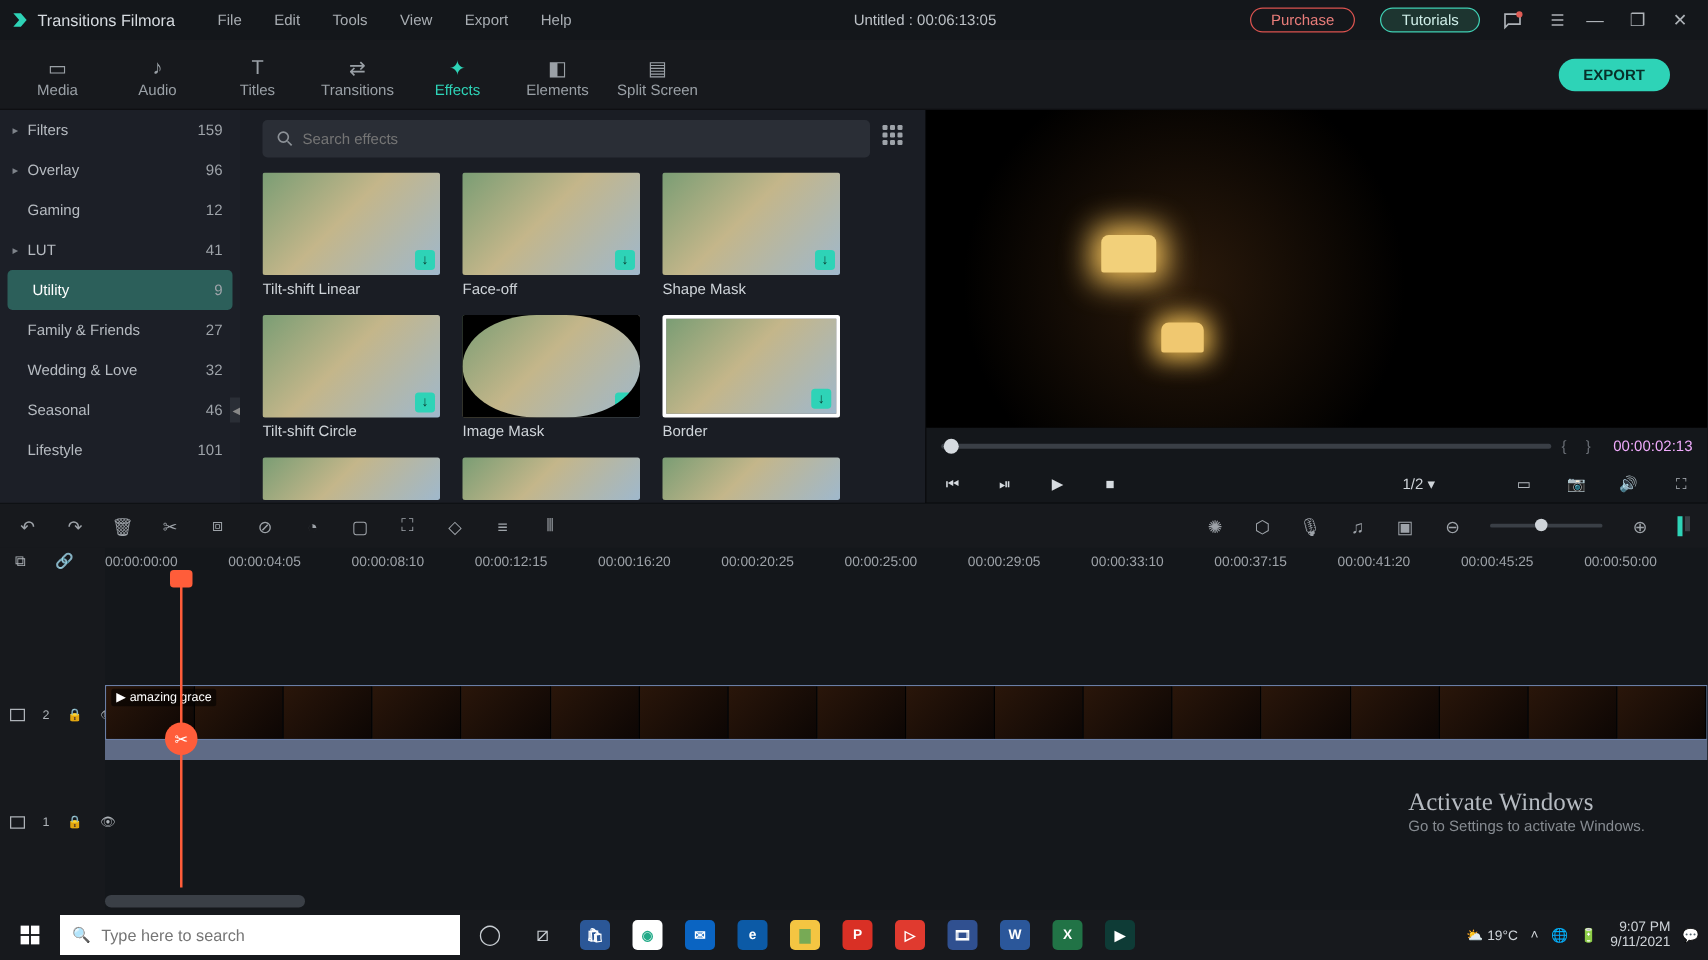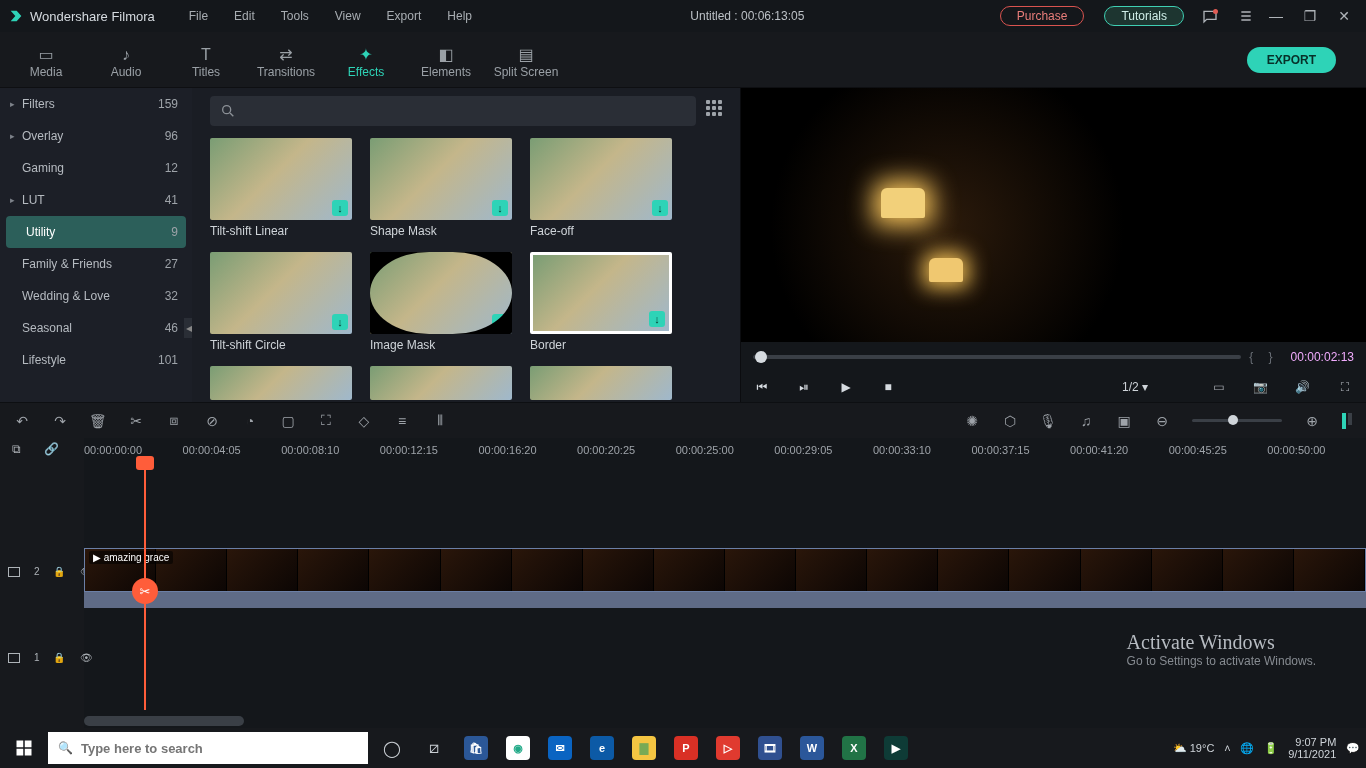--- a/index.html
+++ b/index.html
@@ -99,39 +99,39 @@
 .hscroll { position:absolute; left:84px; bottom:2px; width:160px; height:10px; background:#3a3f46; border-radius:5px;}
 
 
 .wmark { position:absolute; right:50px; bottom:60px; color:#868b91;}
 .wmark .big { font-size:20px; color:#b6bbc1;font-family:Liberation Serif, serif;}
 
 
 .taskbar { position:absolute; left:0; right:0; bottom:0; height:40px; background:#17191d; display:flex; align-items:center; gap:6px; padding:0 6px;}
 .taskbar .start { width:36px; height:32px; display:flex; align-items:center; justify-content:center; color:#fff;}
 .taskbar .search { flex:0 0 320px; height:32px; background:#fff; display:flex; align-items:center; padding:0 10px; gap:8px; color:#555;}
-.taskbar .search input { border:none; outline:none; flex:1; font-size:13px; background:transparent;font-weight:bold;}
+.taskbar .search input { border:none; outline:none; flex:1; font-size:13px; background:transparent;}
 .taskbar .tb-ic { width:36px; height:32px; display:flex; align-items:center; justify-content:center; font-size:16px; cursor:pointer;}
 .taskbar .tray { margin-left:auto; display:flex; align-items:center; gap:10px; color:#cfd4d9; font-size:11px;}
 .taskbar .clock { text-align:right; line-height:1.1;}
 svg.ic { width:16px; height:16px; }
 
 
 .app-sq { width:24px; height:24px; border-radius:4px; display:flex; align-items:center; justify-content:center; font-size:11px; font-weight:700; color:#fff;}
 </style>
 </head>
 <body>
 
 <div class="titlebar">
   <span class="logo">
     <svg class="ic" viewBox="0 0 24 24">
         <path fill="#2ed3b7" d="M4 4h9l7 8-7 8H4l7-8z"></path>
       </svg>
   </span>
-  <span class="app-name">Wondershare Filmora</span>
+  <span class="app-name">Transitions Filmora</span>
   <span class="mnu">File</span>
   <span class="mnu">Edit</span>
   <span class="mnu">Tools</span>
   <span class="mnu">View</span>
   <span class="mnu">Export</span>
   <span class="mnu">Help</span>
   <span class="spacer"></span>
   <span class="doc-title">Untitled : 00:06:13:05</span>
   <span class="spacer"></span>
   <span class="pill red">Purchase</span>
@@ -239,20 +239,21 @@
         <div class="collapse-tab">◀</div>
     </div>
 
     <div class="gridwrap">
       <div class="searchrow">
         <div class="searchbox">
           <svg class="ic" viewBox="0 0 24 24">
               <circle cx="10" cy="10" r="6" fill="none" stroke="#8c9197" stroke-width="2"></circle>
               <line x1="15" y1="15" x2="20" y2="20" stroke="#8c9197" stroke-width="2"></line>
             </svg>
+          <input placeholder="Search effects" style="">
         </div>
         <div class="gridbtn">
             <span></span>
             <span></span>
             <span></span>
             <span></span>
             <span></span>
             <span></span>
             <span></span>
             <span></span>
@@ -263,27 +264,27 @@
           <div class="thumb">
             <div class="img blend">
               <div class="dl"></div>
             </div>
             <div class="label">Tilt-shift Linear</div>
           </div>
           <div class="thumb">
             <div class="img blend">
               <div class="dl"></div>
             </div>
-            <div class="label">Shape Mask</div>
+            <div class="label">Face-off</div>
           </div>
           <div class="thumb">
             <div class="img blend">
               <div class="dl"></div>
             </div>
-            <div class="label">Face-off</div>
+            <div class="label">Shape Mask</div>
           </div>
           <div class="thumb">
             <div class="img blend">
               <div class="dl"></div>
             </div>
             <div class="label">Tilt-shift Circle</div>
           </div>
           <div class="thumb">
             <div class="img blend ellipse">
               <div class="dl"></div>

